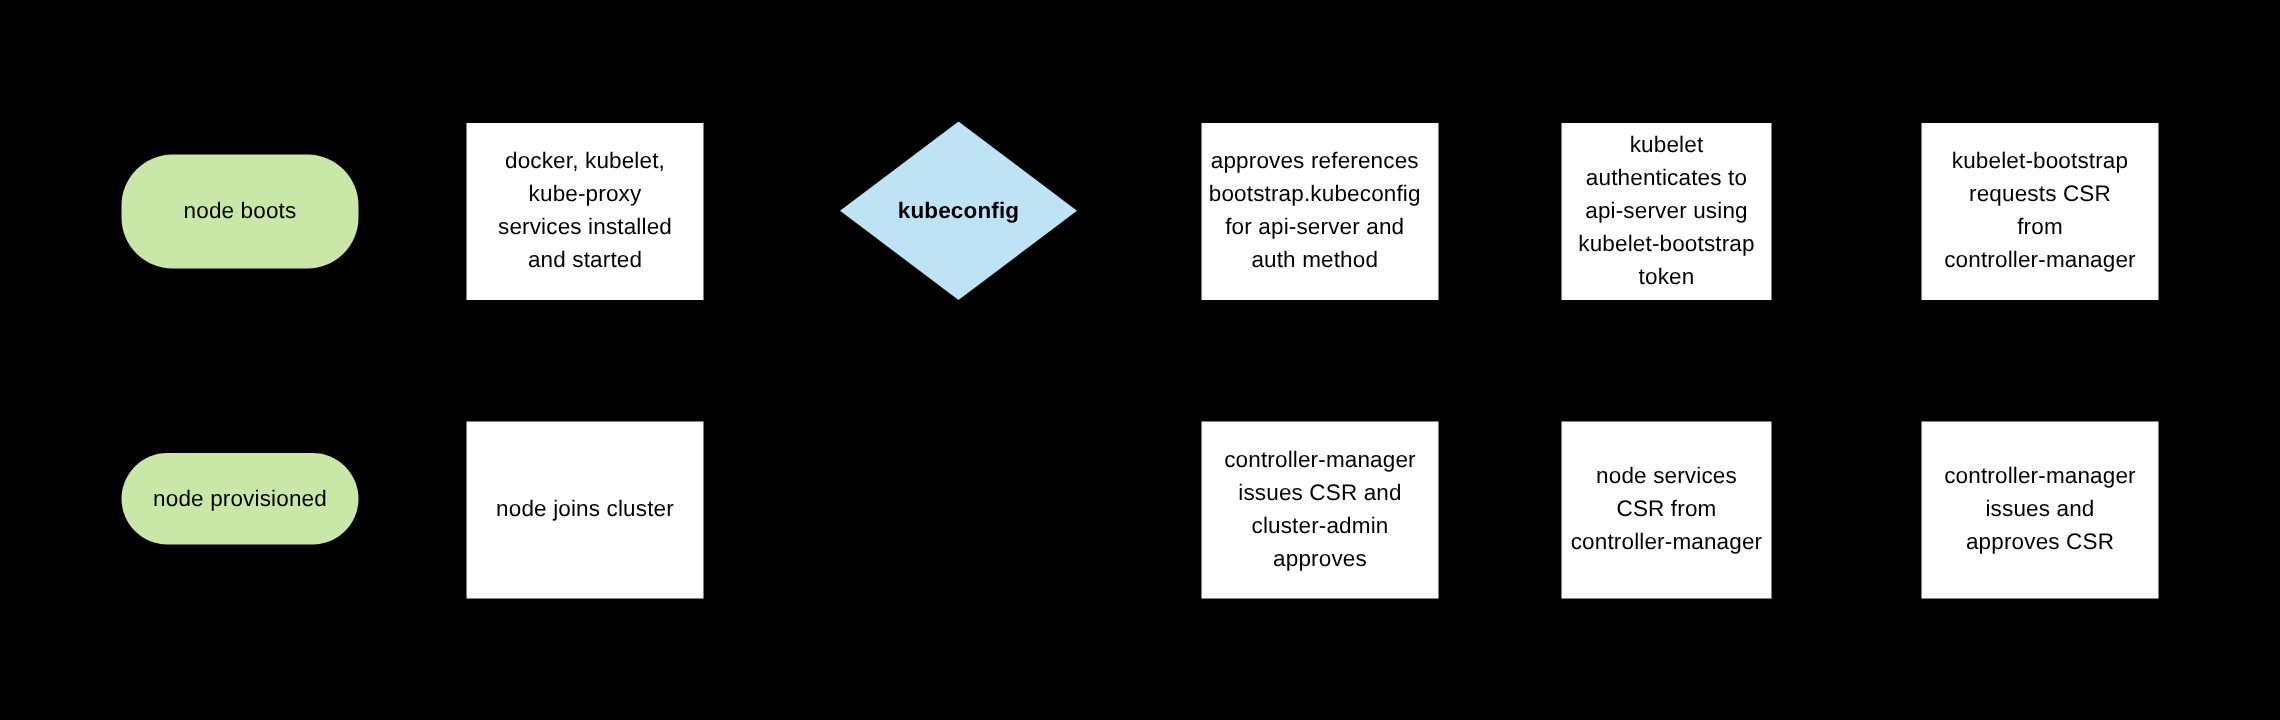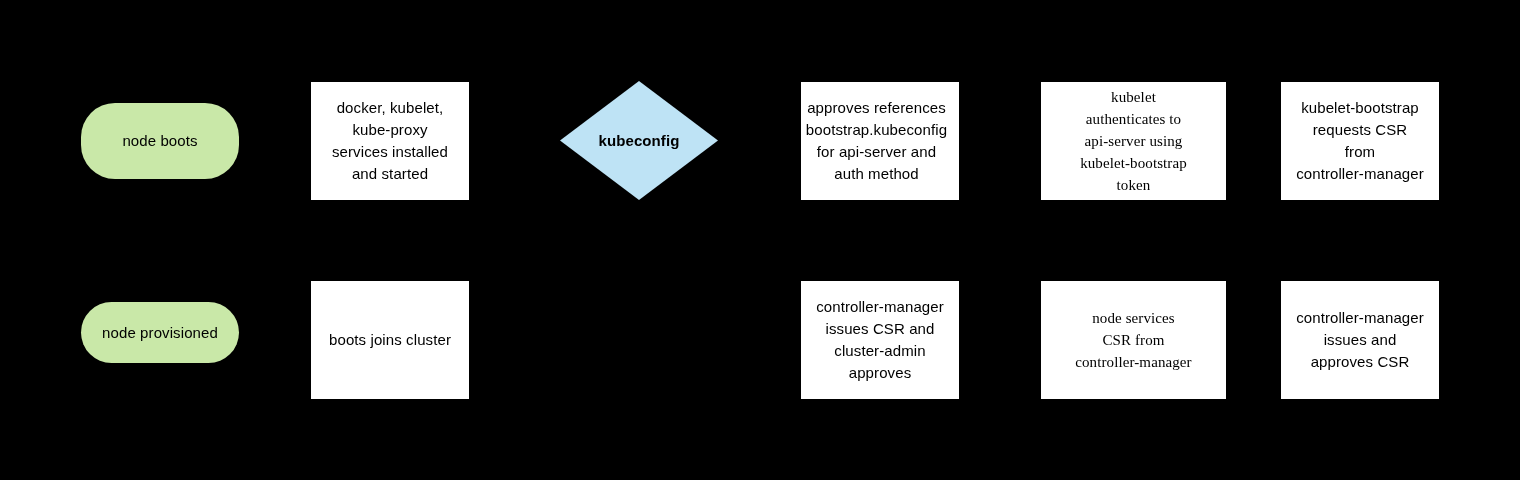--- a/index.html
+++ b/index.html
@@ -78,21 +78,21 @@
 
   .pill-top    { top: 103px; height: 76px; }
   .pill-bottom { top: 302px; height: 61px; }
 
   .diamond-top { top: 81px; height: 119px; }
 
   .col1 { left: 81px;   width: 158px; justify-content: center; }
   .col2 { left: 311px;  width: 158px; }
   .col3 { left: 560px;  width: 158px; font-weight: bold; }
   .col4 { left: 801px;  width: 158px; }
-  .col5 { left: 1041px; width: 185px; font-family: Liberation Serif, serif; }
+  .col5 { left: 1041px; width: 140px; }
   .col6 { left: 1281px; width: 158px; }
 </style>
 </head>
 <body>
 
 <div id="canvas">
 
   <div class="node shape-terminator col1 pill-top">
     <span class="label">node boots</span>
   </div>
@@ -129,21 +129,21 @@
 requests CSR
 from
 controller-manager</span>
   </div>
 
   <div class="node shape-terminator col1 pill-bottom">
     <span class="label">node provisioned</span>
   </div>
 
   <div class="node shape-process col2 row-bottom">
-    <span class="label">boots joins cluster</span>
+    <span class="label">node joins cluster</span>
   </div>
 
 
   <div class="node shape-process col4 row-bottom">
     <span class="label">controller-manager
 issues CSR and
 cluster-admin
 approves</span>
   </div>
 

